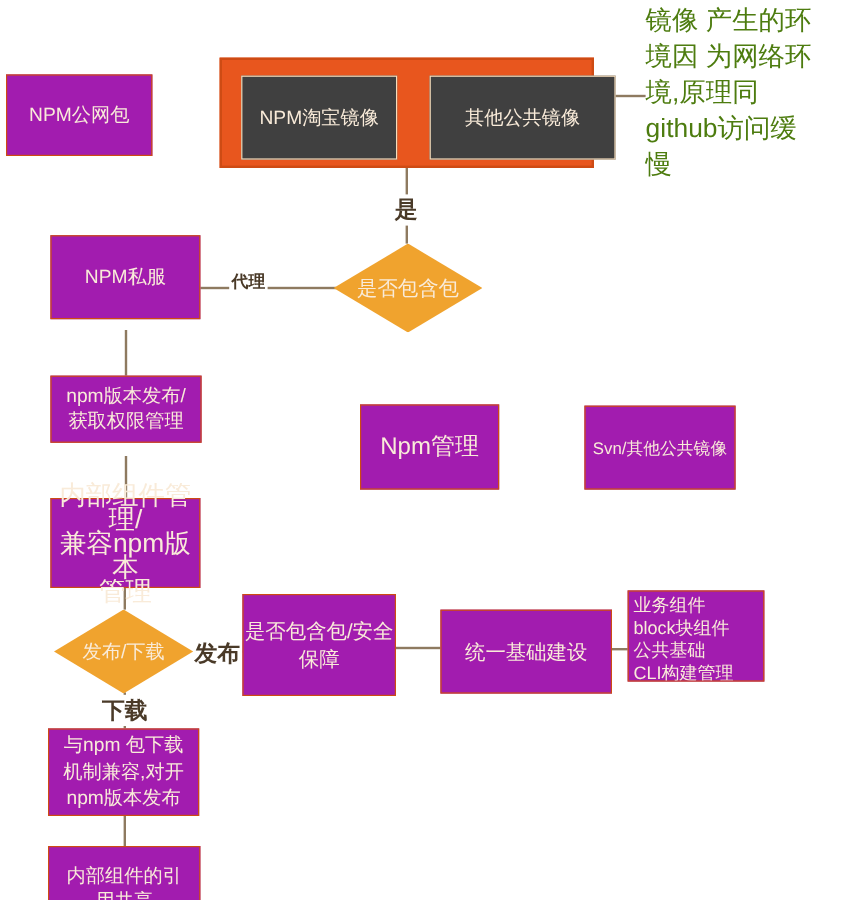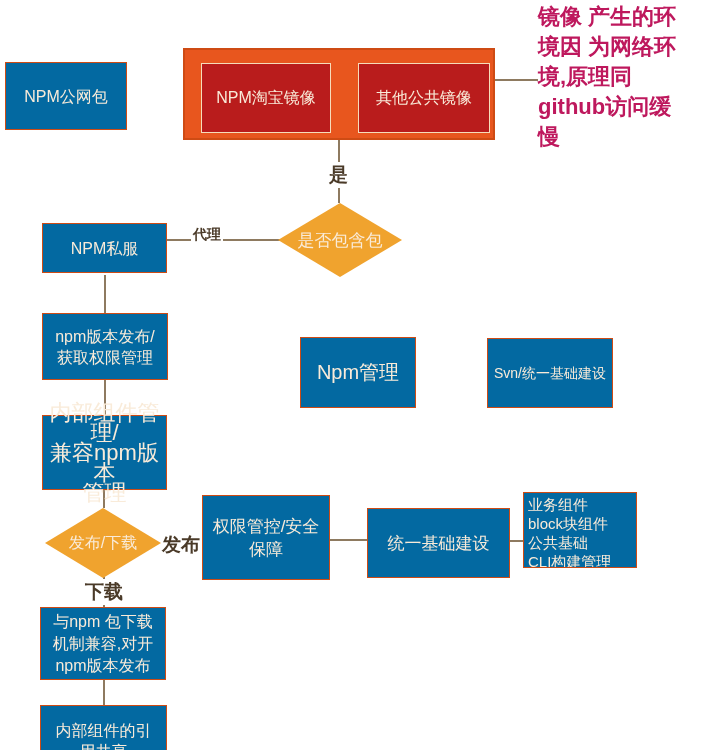--- a/index.html
+++ b/index.html
@@ -3,38 +3,38 @@
 <meta charset="utf-8">
 <style>
   html,body{margin:0;padding:0;background:#ffffff;}
   .stage{
     position:relative;width:701px;height:750px;background:#ffffff;
     overflow:hidden;
     font-family:"Liberation Sans","DejaVu Sans",sans-serif;
   }
   .box{
     position:absolute;
-    background:#0369a1;
+    background:#a21caf;
     border:1px solid #CE4B14;
     color:#F9EBD9;
     display:flex;align-items:center;justify-content:center;
     text-align:center;
     font-size:16px;line-height:21px;
     box-sizing:border-box;
   }
   .box.ml{white-space:pre-line;}
   .container-box{
     position:absolute;
     background:#E8561E;
     border:2px solid #CE4B14;
     box-sizing:border-box;
   }
   .inner-box{
     position:absolute;
-    background:#b91c1c;
+    background:#404040;
     border:1px solid #F6DDBB;
     color:#F9EBD9;
     display:flex;align-items:center;justify-content:center;
     text-align:center;font-size:16px;
     box-sizing:border-box;
   }
   .diamond{
     position:absolute;
     background:#F0A32E;
     clip-path:polygon(50% 0%,100% 50%,50% 100%,0% 50%);
@@ -48,22 +48,22 @@
   .edge-label{
     position:absolute;
     color:#4A3A28;
     background:#ffffff;
     font-size:19px;font-weight:bold;
     padding:0 2px;
     white-space:nowrap;
   }
   .annotation{
     position:absolute;
-    color:#be185d;
-    font-size:22px;line-height:30px;font-weight:bold;
+    color:#4d7c0f;
+    font-size:22px;line-height:30px;font-weight:normal;
     white-space:pre-line;
   }
   .biz{justify-content:flex-start;align-items:flex-start;text-align:left;
        padding:2px 4px;font-size:15px;line-height:19px;}
 </style>
 </head>
 <body>
 
 <div class="stage">
 
@@ -87,40 +87,40 @@
   <div class="annotation" style="left:538px;top:2px;width:162px">镜像 产生的环
 境因 为网络环
 境,原理同
 github访问缓
 慢</div>
 
   <div class="box" style="left:5px;top:62px;width:122px;height:68px">NPM公网包</div>
 
   <div class="container-box" style="left:183px;top:48px;width:312px;height:92px">
     <div class="inner-box" style="left:16px;top:13px;width:130px;height:70px">NPM淘宝镜像</div>
-    <div class="inner-box" style="left:173px;top:13px;width:132px;height:70px">其他公共镜像</div>
+    <div class="inner-box" style="left:173px;top:13px;width:155px;height:70px">其他公共镜像</div>
   </div>
 
   <div class="diamond" style="left:278px;top:203px;width:124px;height:74px">是否包含包</div>
 
-  <div class="box" style="left:42px;top:223px;width:125px;height:50px">NPM私服</div>
+  <div class="box" style="left:42px;top:196px;width:125px;height:70px">NPM私服</div>
 
-  <div class="box ml" style="left:42px;top:313px;width:126px;height:67px">npm版本发布/
+  <div class="box ml" style="left:42px;top:313px;width:126px;height:56px">npm版本发布/
 获取权限管理</div>
 
   <div class="box ml" style="left:42px;top:415px;width:125px;height:75px;font-size:22px;line-height:20px">内部组件管理/
 兼容npm版本
 管理</div>
 
   <div class="box" style="left:300px;top:337px;width:116px;height:71px;font-size:20px">Npm管理</div>
-  <div class="box" style="left:487px;top:338px;width:126px;height:70px;font-size:14px">Svn/统一基础建设</div>
+  <div class="box" style="left:487px;top:338px;width:126px;height:70px;font-size:14px">Svn/其他公共镜像</div>
 
   <div class="diamond" style="left:45px;top:508px;width:116px;height:70px;font-size:16px">发布/下载</div>
 
-  <div class="box ml" style="left:202px;top:495px;width:128px;height:85px;font-size:17px;line-height:23px">权限管控/安全
+  <div class="box ml" style="left:202px;top:495px;width:128px;height:85px;font-size:17px;line-height:23px">是否包含包/安全
 保障</div>
 
   <div class="box" style="left:367px;top:508px;width:143px;height:70px;font-size:17px">统一基础建设</div>
 
   <div class="box ml biz" style="left:523px;top:492px;width:114px;height:76px;overflow:hidden">业务组件
 block块组件
 公共基础
 CLI构建管理
 端</div>
 

